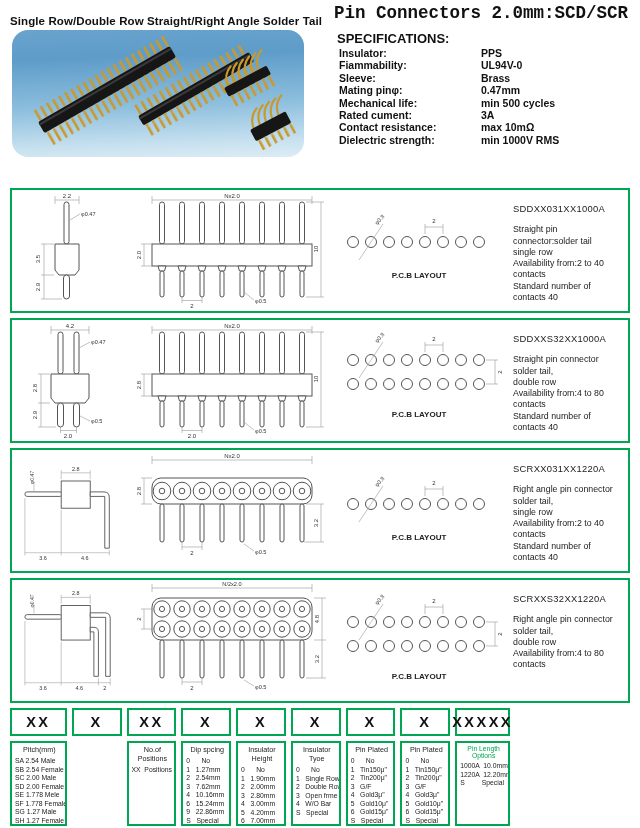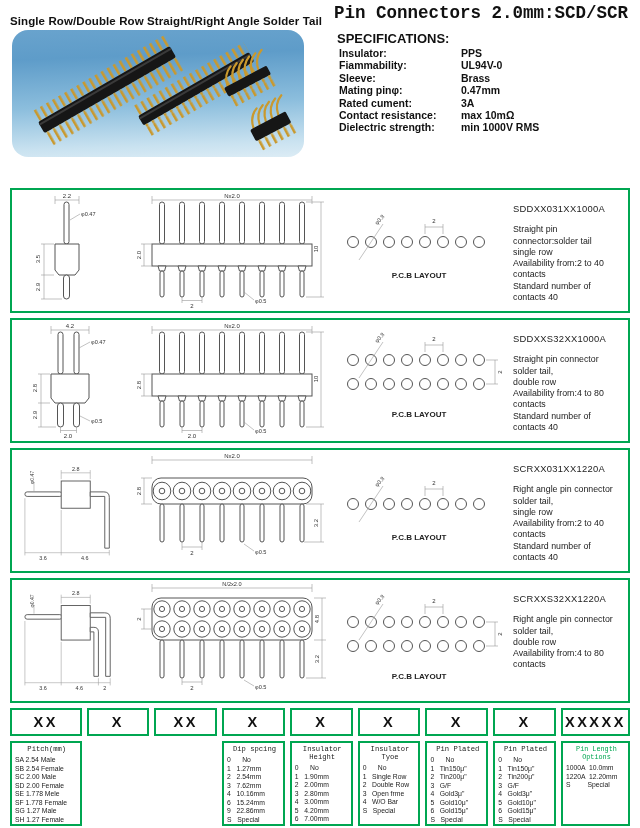--- a/index.html
+++ b/index.html
@@ -7,21 +7,21 @@
   .page{position:absolute;inset:0;}
 
   
   .subtitle{position:absolute;left:10px;top:15px;font-size:11.5px;font-weight:bold;letter-spacing:0.1px;}
   .photo{position:absolute;left:12px;top:30px;width:292px;height:127px;border-radius:16px;overflow:hidden;
          background:linear-gradient(178deg,#69a3cd 0%,#5e9cc9 22%,#8cbedd 58%,#c9e2f0 88%,#dcecf5 100%);}
   .main-title{position:absolute;left:334px;top:3px;font-size:17.5px;font-weight:bold;font-family:Liberation Mono, monospace;}
   .spec-heading{position:absolute;left:337px;top:31px;font-size:13px;font-weight:bold;}
   .specs{position:absolute;left:339px;top:47px;font-size:10.5px;font-weight:bold;line-height:12.4px;}
   .spec-row{display:flex;}
-  .spec-label{width:122px;}
+  .spec-label{width:142px;}
 
   
   .panels{position:absolute;left:10px;top:188px;width:620px;}
   .panel{height:121px;border:2px solid #00a651;margin-bottom:5px;display:flex;background:#fff;}
   .panel svg{display:block;}
   .panel-side{width:120px;padding:2px 0 0 2px;}
   .panel-front{width:207px;padding-top:2px;}
   .panel-pcb{width:172px;padding-top:2px;}
   .panel-text{flex:1;padding:13px 8px 0 0;font-size:8.8px;line-height:11.3px;color:#222;}
   .part-number{font-size:9.4px;margin-bottom:10px;letter-spacing:0.3px;}
@@ -29,26 +29,26 @@
   
   .ol{fill:#fff;stroke:#555;stroke-width:1;}
   .pc{fill:none;stroke:#555;stroke-width:1;}
   .dl{stroke:#999;stroke-width:0.6;fill:none;}
   .dt{font-size:6px;fill:#333;}
   .dts{font-size:5.6px;fill:#333;}
   .pcbl{font-size:8px;font-weight:bold;fill:#222;}
   .gp{fill:none;stroke:#c9992e;stroke-width:2.2;stroke-linecap:round;}
 
   
-  .ordering{position:absolute;left:10px;top:708px;width:620px;display:flex;gap:5px;}
+  .ordering{position:absolute;left:10px;top:708px;width:500px;display:flex;gap:5px;}
   .order-col{display:flex;flex-direction:column;gap:5px;flex:1;min-width:0;}
   .code-box{border:2px solid #00a651;height:24px;display:flex;align-items:center;justify-content:center;
             font-weight:bold;font-size:14.5px;letter-spacing:2.5px;}
   .opt-box{border:2px solid #00a651;height:78px;padding:2px 1px 1px 3px;overflow:hidden;}
-  .opt-title{text-align:center;font-size:7.2px;color:#222;margin-bottom:3px;font-family:Liberation Mono, monospace;}
+  .opt-title{text-align:center;font-size:7.2px;color:#222;margin-bottom:3px;}
   .opt-title.green{color:#00a651;font-size:6.8px;}
   .opt-items{white-space:pre;font-size:6.8px;line-height:8.5px;color:#222;}
 </style>
 </head>
 <body>
 
 <svg width="0" height="0" style="position:absolute" aria-hidden="true">
   <defs>
     <rect id="d-pin" x="-2.5" y="0" width="5" height="42" rx="2.5" class="ol"></rect>
     <path id="d-tap" d="M-4 0 L4 0 L2.5 5 L-2.5 5 Z" class="ol"></path>
@@ -128,20 +128,24 @@
         <span class="spec-label">Fiammability:</span>
         <span>UL94V-0</span>
       </div>
     <div class="spec-row">
         <span class="spec-label">Sleeve:</span>
         <span>Brass</span>
       </div>
     <div class="spec-row">
         <span class="spec-label">Mating pinφ:</span>
         <span>0.47mm</span>
+      </div>
+    <div class="spec-row">
+        <span class="spec-label">Mechanical life:</span>
+        <span>min 500 cycles</span>
       </div>
     <div class="spec-row">
         <span class="spec-label">Rated cument:</span>
         <span>3A</span>
       </div>
     <div class="spec-row">
         <span class="spec-label">Contact resistance:</span>
         <span>max 10mΩ</span>
       </div>
     <div class="spec-row">
@@ -581,20 +585,24 @@
 SH 1.27 Female</div>
       </div>
     </div>
 
     <div class="order-col">
       <div class="code-box">X</div>
     </div>
 
     <div class="order-col">
       <div class="code-box">XX</div>
+      <div class="opt-box">
+        <div class="opt-title">No.of Positions</div>
+        <div class="opt-items">XX  Positions</div>
+      </div>
     </div>
 
     <div class="order-col">
       <div class="code-box">X</div>
       <div class="opt-box">
         <div class="opt-title">Dip spcing</div>
         <div class="opt-items">0      No
 1   1.27mm
 2   2.54mm
 3   7.62mm

